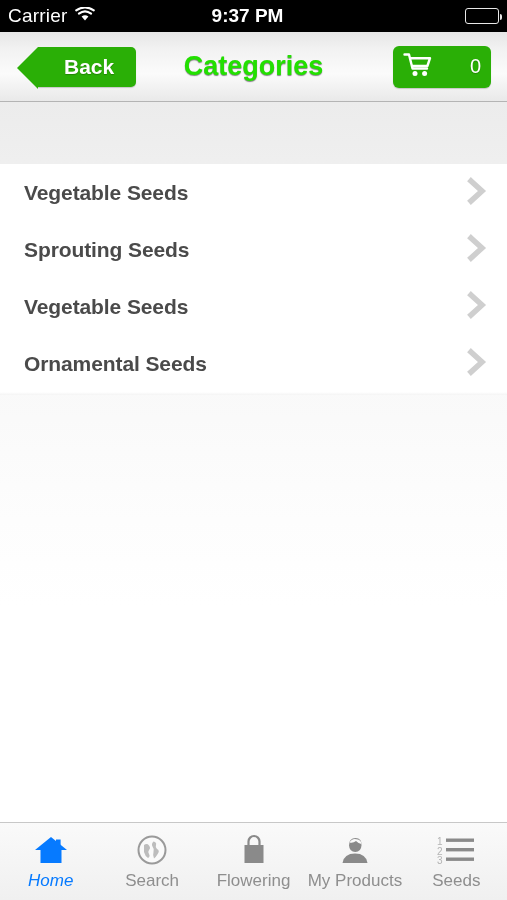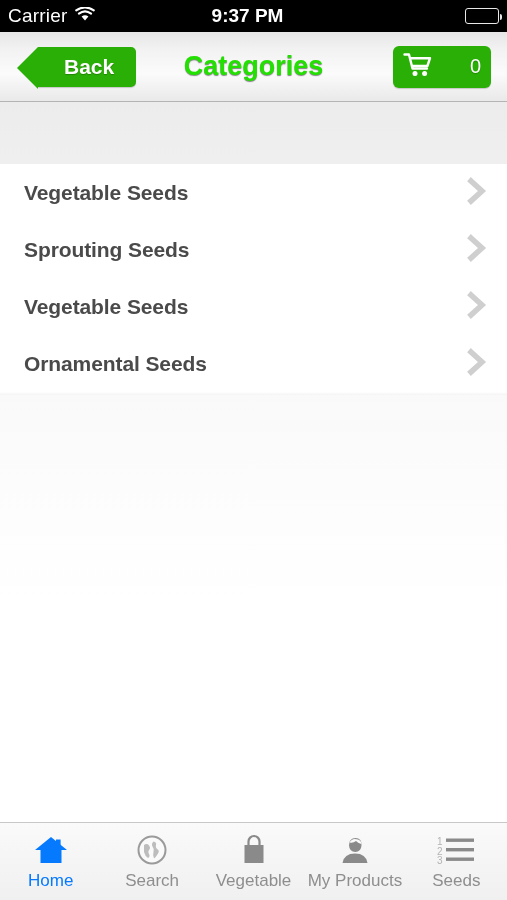--- a/index.html
+++ b/index.html
@@ -159,21 +159,21 @@
     cursor:pointer;
   }
   .tab-icon {
     height:36px; width:40px;
     display:flex; align-items:center; justify-content:center;
   }
   .tab-label {
     font-size:17px;
     color:#8e8e8e;
   }
-  .tab.active .tab-label { color:#067aff; }
+  .tab.active .tab-label { color:#067aff;font-style:italic; }
 </style>
 </head>
 <body>
 
 <div id="app">
 
   <div class="statusbar">
     <div class="sb-left">
       <span class="sb-carrier">Carrier</span>
       <span class="wifi-ico">
@@ -277,21 +277,21 @@
       <span class="tab-label">Search</span>
     </div>
 
     <div class="tab">
       <span class="tab-icon">
         <svg width="30" height="32" viewBox="0 0 30 32">
           <path d="M9.5 11 V7.5 A5.5 5.5 0 0 1 20.5 7.5 V11" stroke="#8a8a8a" stroke-width="2.2" fill="none"></path>
           <rect x="5.5" y="11" width="19" height="18" fill="#8a8a8a"></rect>
         </svg>
       </span>
-      <span class="tab-label">Vegetable</span>
+      <span class="tab-label">Flowering</span>
     </div>
 
     <div class="tab">
       <span class="tab-icon">
         <svg width="32" height="32" viewBox="0 0 32 32">
           <path d="M10 11.5 Q10 4 16.5 4 Q23 4 22.5 11.5 Q22 18 16.3 18 Q10.5 18 10 11.5 Z" fill="#8a8a8a"></path>
           <path d="M10.5 8.5 Q13 3.5 19 5.5 Q22.5 6.8 22.3 10 Q19.5 9.5 17 7 Q14 9.5 10.5 8.5 Z" fill="#fafafa"></path>
           <path d="M3.5 29 Q5 19.5 16 19.5 Q27 19.5 28.5 29 Z" fill="#8a8a8a"></path>
         </svg>
       </span>

